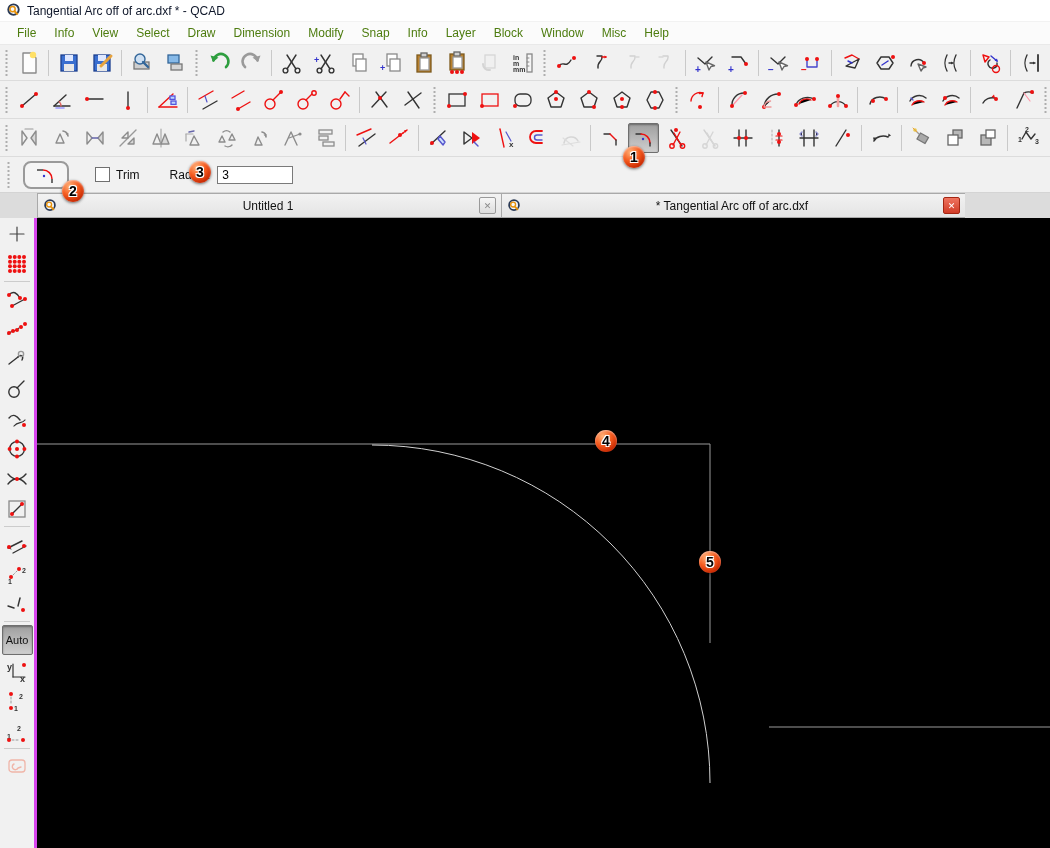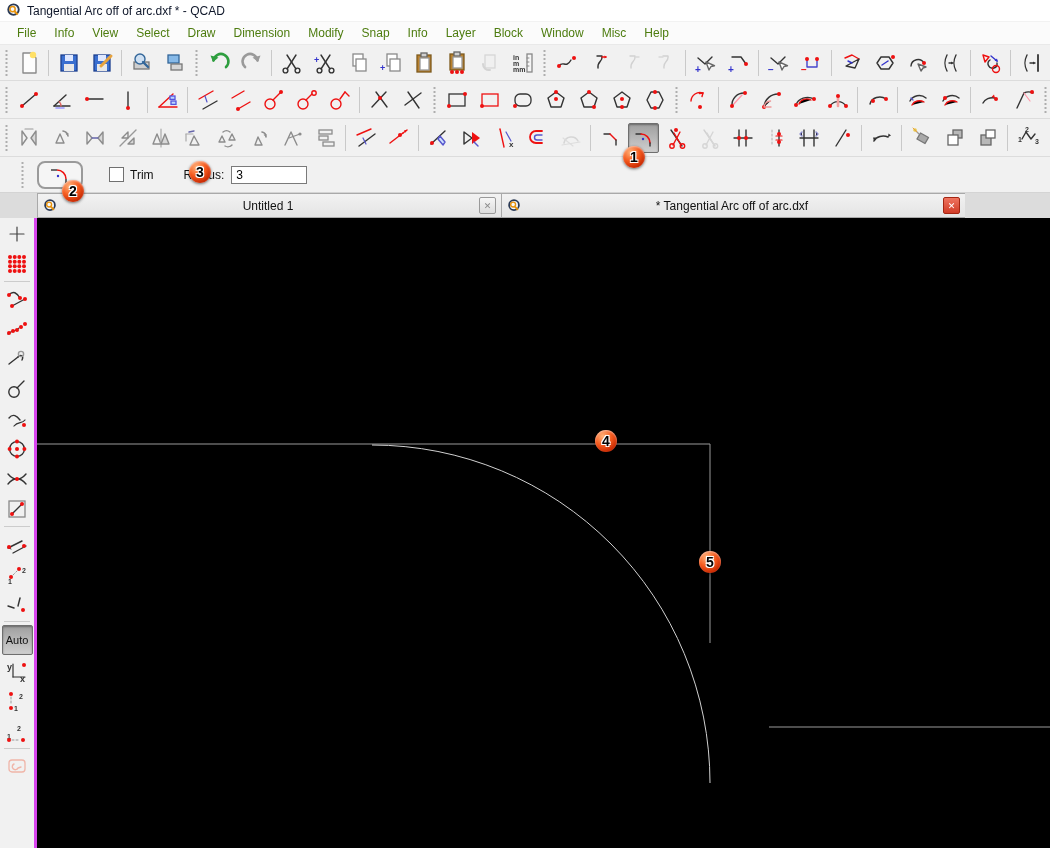--- a/index.html
+++ b/index.html
@@ -23,21 +23,21 @@
   .tbtn.pressed{background:linear-gradient(#9f9f9f,#cfcfcf);
         border:1px solid #6f6f6f;box-shadow:inset 0 1px 2px rgba(0,0,0,.35);}
   .tbtn.disabled{filter:grayscale(1) opacity(.45);}
   .tbtn.textbtn{font-size:11px;color:#111;}
   .sep{width:1px;height:26px;background:#c9c9c9;margin:0 3px;flex:0 0 auto;}
   .grip{width:5px;height:28px;margin:0 3px;flex:0 0 auto;
         background-image:radial-gradient(circle,#aeaeae 1px,transparent 1.2px);
         background-size:4px 4px;background-position:center;}
   
   .optionsbar{height:36px;background:#f1f1f1;display:flex;align-items:center;
-              border-bottom:1px solid #d4d4d4;box-sizing:border-box;padding-left:17px;}
+              border-bottom:1px solid #d4d4d4;box-sizing:border-box;padding-left:3px;}
   .toolframe{width:46px;height:28px;border:2px solid #9a9a9a;border-radius:8px;
              background:#f5f5f5;display:flex;align-items:center;justify-content:center;
              margin-left:9px;box-sizing:border-box;}
   .cb{width:13px;height:13px;background:#fff;border:1px solid #707070;margin-left:26px;flex:0 0 auto;}
   .lbl{font-size:12px;color:#111;margin-left:6px;}
   .optionsbar input{width:76px;height:18px;border:1px solid #7a7a7a;font-size:12px;
              font-family:"Liberation Sans",sans-serif;padding:0 0 0 4px;margin-left:7px;box-sizing:border-box;}
   .radius-lbl{margin-left:30px;}
   
   .tabbar{height:25px;background:#dcdcdc;display:flex;box-sizing:border-box;padding-left:37px;}

